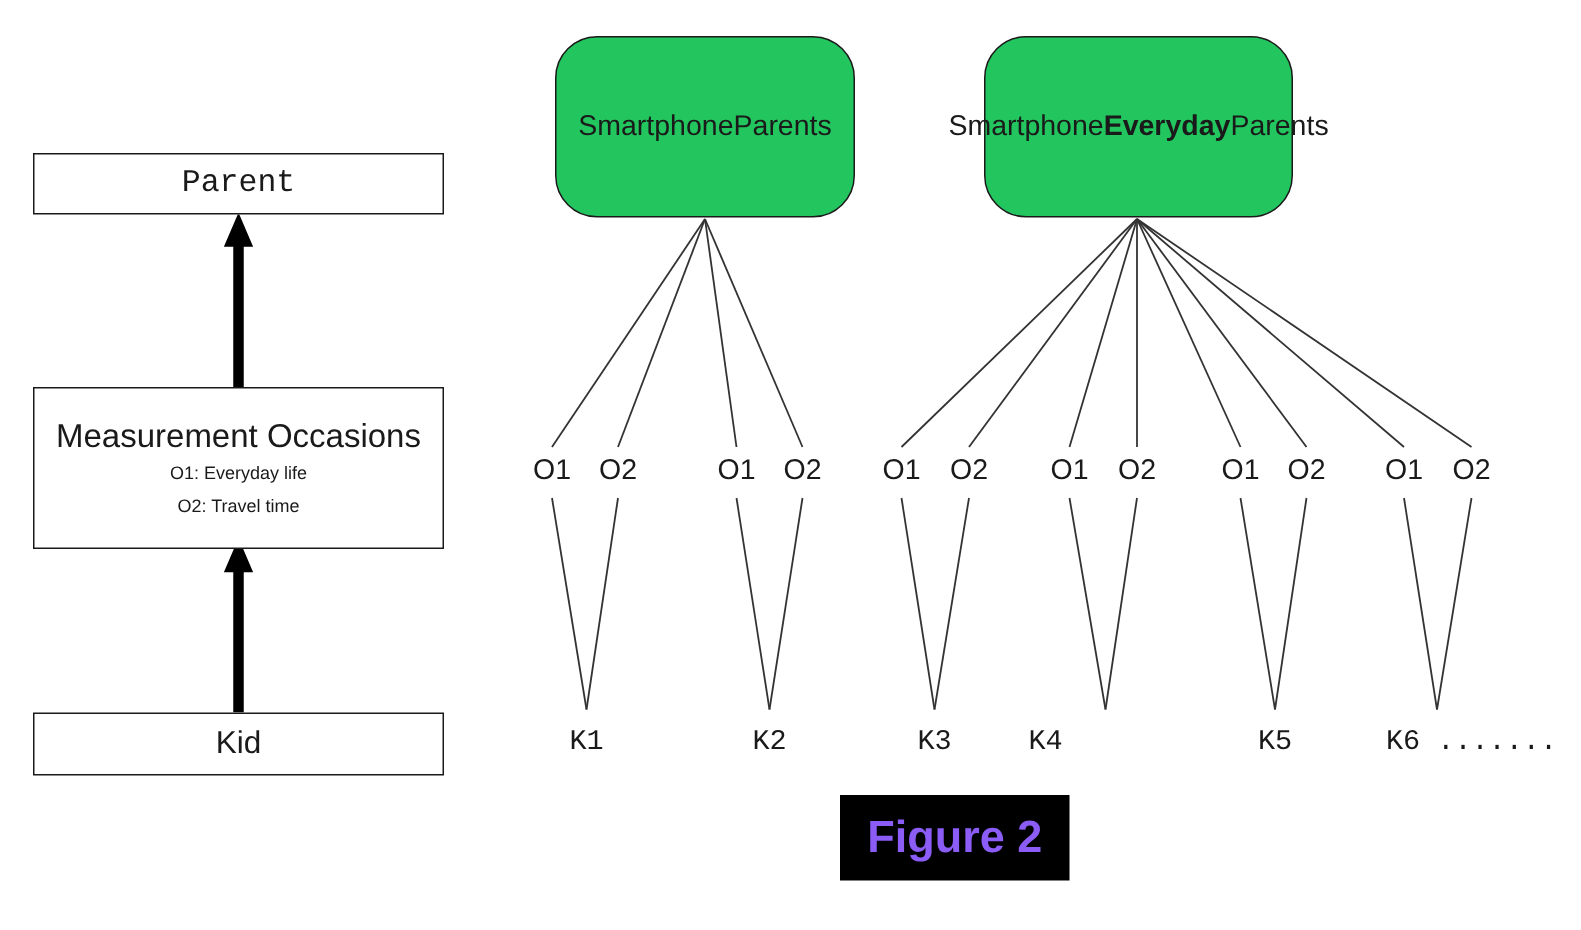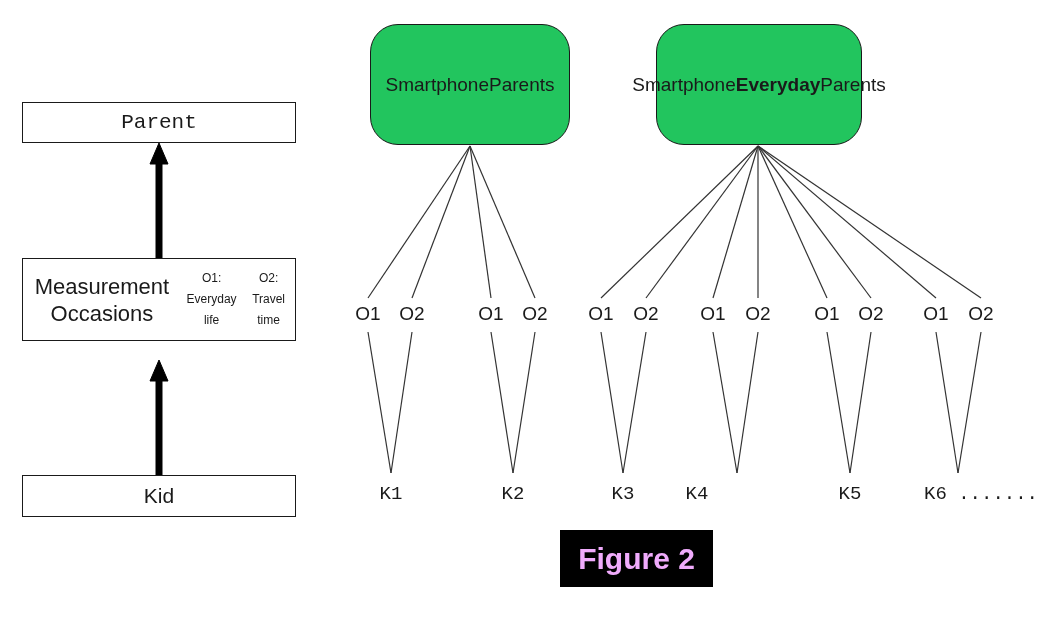--- a/index.html
+++ b/index.html
@@ -28,22 +28,22 @@
     background: #ffffff;
     box-sizing: border-box;
     display: flex;
     align-items: center;
     justify-content: center;
     text-align: center;
   }
   .parent-box   { left: 22px; top: 102px; width: 274px; height: 41px; font-size: 21px; font-family: Liberation Mono, monospace; }
   .kid-box      { left: 22px; top: 475px; width: 274px; height: 42px; font-size: 21px; }
   .measurement-box {
-    left: 22px; top: 258px; width: 274px; height: 83px;
-    flex-direction: row;
+    left: 22px; top: 258px; width: 274px; height: 108px;
+    flex-direction: column;
     justify-content: center;
     gap: 1px;
   }
   .measurement-box .m-title { font-size: 22px; line-height: 27px; }
   .measurement-box .m-sub   { font-size: 12px; line-height: 21px; }
   .rounded-box {
     position: absolute;
     border: 1.4px solid #1a1a1a;
     border-radius: 28px;
     background: #22c55e;
@@ -65,21 +65,21 @@
     font-size: 19px;
     white-space: nowrap;
   }
   .occasion-label { top: 303px; }
   .kid-label      { top: 483px; font-family: Liberation Mono, monospace; }
   .figure-caption {
     position: absolute;
     left: 560px; top: 530px;
     width: 153px; height: 57px;
     background: #000000;
-    color: #f0abfc;
+    color: #8b5cf6;
     font-size: 30px;
     font-weight: bold;
     display: flex;
     align-items: center;
     justify-content: center;
   }
 </style>
 </head>
 <body>
 

